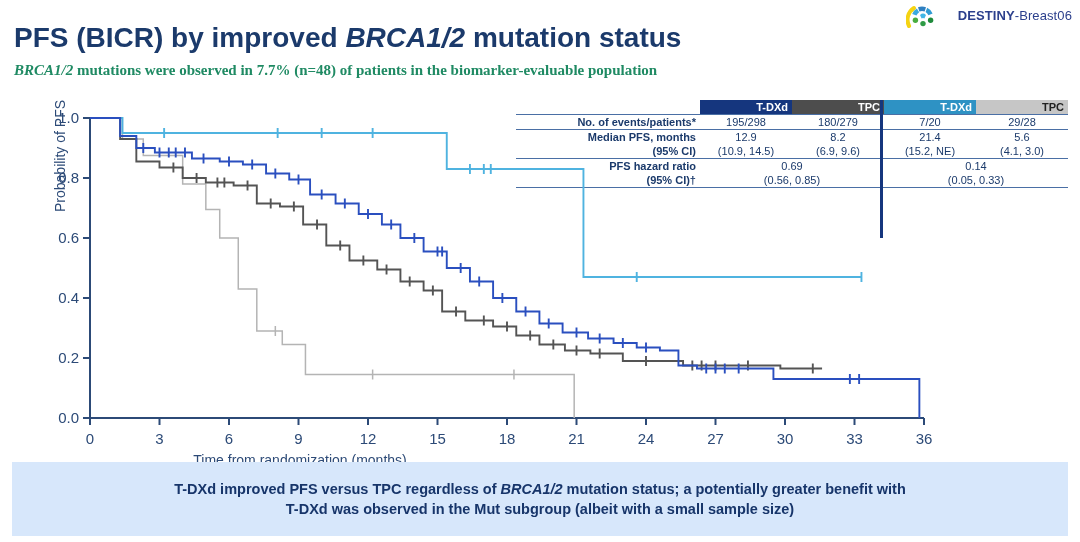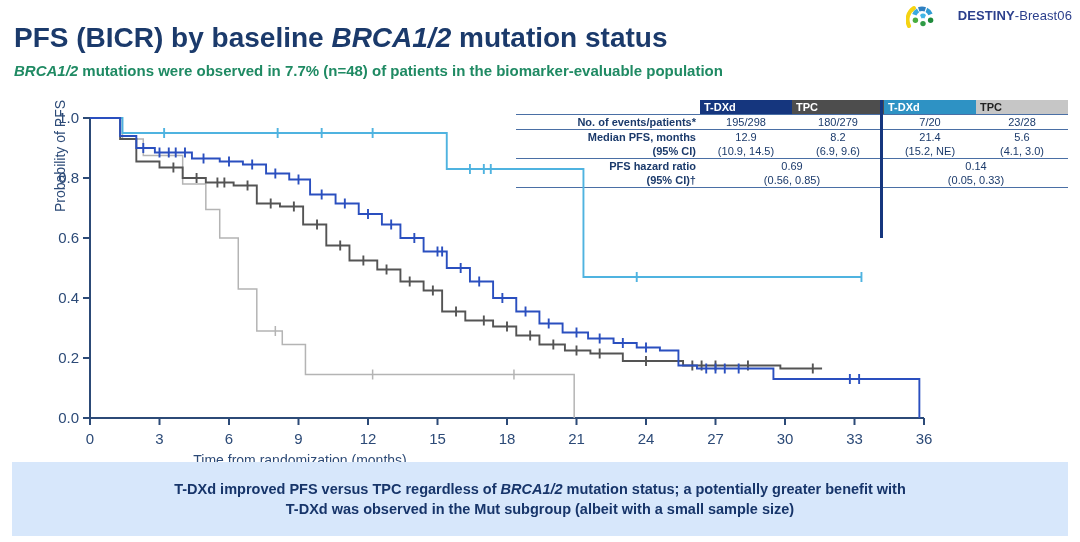--- a/index.html
+++ b/index.html
@@ -18,21 +18,21 @@
   .logo-text .lt-sub { font-weight:400; }
 
   
   .title {
     position:absolute; left:14px; top:22px;
     font-size:28px; font-weight:700; color:#1b3a6b; white-space:nowrap;
   }
   .title i { font-style:italic; }
   .subtitle {
     position:absolute; left:14px; top:62px;
-    font-size:15px; font-weight:700; color:#1f8a63; white-space:nowrap;
+    font-size:15px; font-weight:700; color:#1f8a63; white-space:nowrap;font-family:Liberation Serif, serif;
   }
   .subtitle i { font-style:italic; }
 
   
   .banner {
     position:absolute; left:12px; right:12px; bottom:6px; height:74px;
     background:#d7e7fb;
     display:flex; flex-direction:column; align-items:center; justify-content:center;
     gap:4px;
   }
@@ -41,21 +41,21 @@
 
   
   .stats { position:absolute; left:516px; top:100px; width:552px; font-size:11px; color:#1b3a6b; }
   .stats table { border-collapse:collapse; width:100%; table-layout:fixed; }
   .stats td { padding:1px 4px; vertical-align:middle; }
   .col-lbl  { width:176px; }
   .col-d    { width:88px; }
   .lbl { text-align:right; font-weight:700; white-space:nowrap; font-size:11px; }
   .val { text-align:center; white-space:nowrap; font-size:11px; }
   .grp { text-align:center; font-weight:700; font-size:11.5px; padding-bottom:1px; }
-  .hdr-cell { text-align:left; font-weight:700; font-size:11px; color:#ffffff; padding:3px 0; }
+  .hdr-cell { text-align:right; font-weight:700; font-size:11px; color:#ffffff; padding:3px 0; }
   .hdr-navy  { background:#15367e; }
   .hdr-dgray { background:#4d4d4d; }
   .hdr-blue  { background:#2e92c4; }
   .hdr-lgray { background:#c6c6c6; color:#222222; }
   .rule-top td { border-top:1.6px solid #4a6fa5; }
   .rule-bot td { border-bottom:1.6px solid #4a6fa5;margin-top:41px; }
   .divider {
     position:absolute; left:364px; top:0; width:3px; height:138px; background:#15367e;
   }
   #plot { position:absolute; left:54px; top:110px; }
@@ -83,21 +83,21 @@
       <path d="M10.8 6.4 A11 11 0 0 0 6.2 11.9 L10.5 13.6 A7 7 0 0 1 13.2 10.2 Z" fill="#3aa9de"></path>
       <path d="M14 13 A4.4 4.4 0 0 1 20 13 L18.4 16.4 A2.6 2.6 0 0 0 15.6 16.4 Z" fill="#41b6e6"></path>
       <circle cx="9.4" cy="18.2" r="2.7" fill="#49ac3e"></circle>
       <circle cx="17" cy="21.6" r="2.7" fill="#2f9b45"></circle>
       <circle cx="24.6" cy="18.2" r="2.7" fill="#1f8a3b"></circle>
     </svg>
     <div class="logo-text"><span>DESTINY</span><span class="lt-sub">-Breast06</span></div>
   </div>
 
   <div class="title">
-    <span>PFS (BICR) by baseline </span><i>BRCA1/2</i><span> mutation status</span>
+    <span>PFS (BICR) by improved </span><i>BRCA1/2</i><span> mutation status</span>
   </div>
   <div class="subtitle">
     <i>BRCA1/2</i><span> mutations were observed in 7.7% (n=48) of patients in the biomarker-evaluable population</span>
   </div>
 
   <div class="stats">
     <div class="divider"></div>
     <table>
       <colgroup>
         <col class="col-lbl">
@@ -112,21 +112,21 @@
         <td class="hdr-cell hdr-navy">T-DXd</td>
         <td class="hdr-cell hdr-dgray">TPC</td>
         <td class="hdr-cell hdr-blue">T-DXd</td>
         <td class="hdr-cell hdr-lgray">TPC</td>
       </tr>
       <tr class="rule-top rule-bot">
         <td class="lbl">No. of events/patients*</td>
         <td class="val">195/298</td>
         <td class="val">180/279</td>
         <td class="val">7/20</td>
-        <td class="val">23/28</td>
+        <td class="val">29/28</td>
       </tr>
       <tr>
         <td class="lbl">Median PFS, months</td>
         <td class="val">12.9</td>
         <td class="val">8.2</td>
         <td class="val">21.4</td>
         <td class="val">5.6</td>
       </tr>
       <tr class="rule-bot">
         <td class="lbl">(95% CI)</td>

